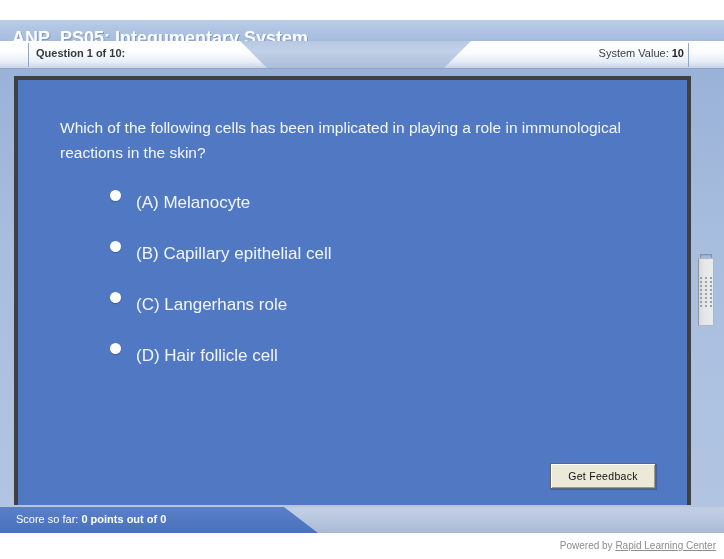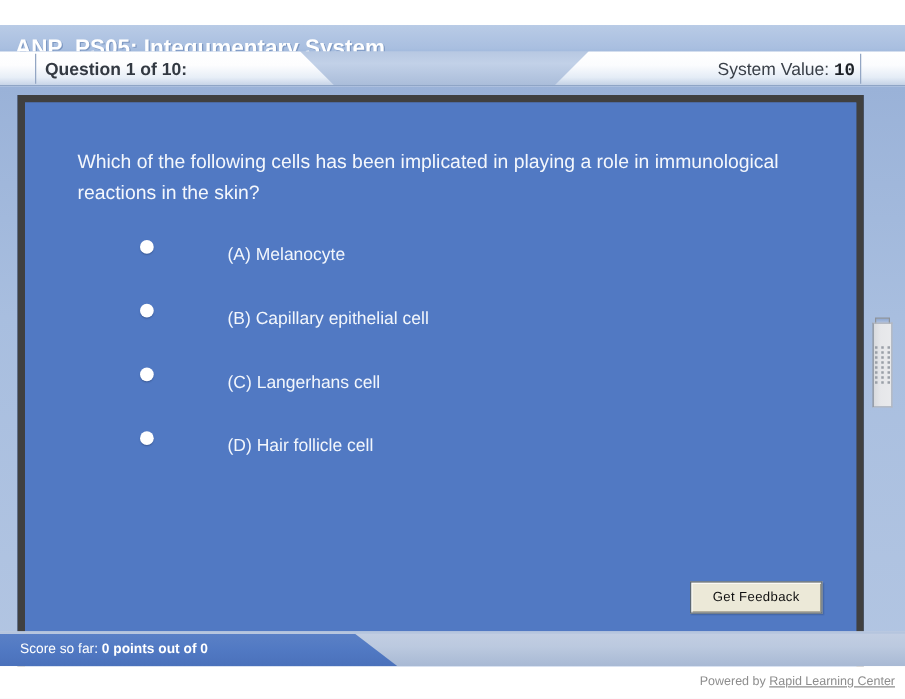--- a/index.html
+++ b/index.html
@@ -81,51 +81,51 @@
   .qbar-sep.right { left: 688px; }
   .qbar-bottom-line {
     position: absolute;
     left: 0; top: 27px;
     width: 724px; height: 1px;
     background: #8fa5c6;
   }
   .qbar-label {
     position: absolute;
     top: 6px;
-    font-size: 14px;
+    font-size: 11px;
     font-weight: bold;
     color: #333942;
     white-space: nowrap;
   }
   .qbar-label.qnum { left: 36px; }
   .qbar-label.pval {
     right: 40px;
     font-weight: normal;
     color: #3a4049;
   }
-  .qbar-label.pval b { font-weight: bold; color: #1c2026; font-family: Liberation Mono, monospace; }
+  .qbar-label.pval b { font-weight: bold; color: #1c2026; }
 
   
   .frame-area {
     position: absolute;
     left: 0; top: 69px;
     width: 724px;
     height: 459px;
     background: linear-gradient(to bottom, #9ab2d8 0%, #a8bedf 40%, #b2c5e2 100%);
   }
 
   
   .panel {
     position: absolute;
     left: 14px;
     top: 76px;
     width: 677px;
     height: 473px;
     box-sizing: border-box;
-    border: 6px solid #404040;
+    border: 4px solid #404040;
     background: #5179c3;
     box-shadow: inset 0 0 0 1px #dfe6ef;
   }
   .panel-inner {
     position: absolute;
     left: 0; top: 0;
     right: 0; bottom: 0;
     background: #5179c3;
     overflow: hidden;
   }
@@ -160,24 +160,23 @@
     width: 11px;
     height: 11px;
     border-radius: 50%;
     background: #ffffff;
     box-shadow: 0 1px 1px rgba(30,50,90,0.35);
   }
   .choice-label {
     position: absolute;
     left: 50px;
     top: 9px;
-    font-size: 14px;
+    font-size: 17px;
     color: #f2f6fc;
     white-space: nowrap;
-    margin-left: 44px;
   }
 
   
   .feedback-btn {
     position: absolute;
     left: 532px;
     top: 383px;
     width: 106px;
     height: 19px;
     background: #ece9d8;
@@ -320,21 +319,21 @@
         <div class="choice">
           <span class="bullet"></span>
           <span class="choice-label">(A) Melanocyte</span>
         </div>
         <div class="choice">
           <span class="bullet"></span>
           <span class="choice-label">(B) Capillary epithelial cell</span>
         </div>
         <div class="choice">
           <span class="bullet"></span>
-          <span class="choice-label">(C) Langerhans cell</span>
+          <span class="choice-label">(C) Langerhans role</span>
         </div>
         <div class="choice">
           <span class="bullet"></span>
           <span class="choice-label">(D) Hair follicle cell</span>
         </div>
       </div>
 
       <button class="feedback-btn">Get Feedback</button>
 
     </div>

